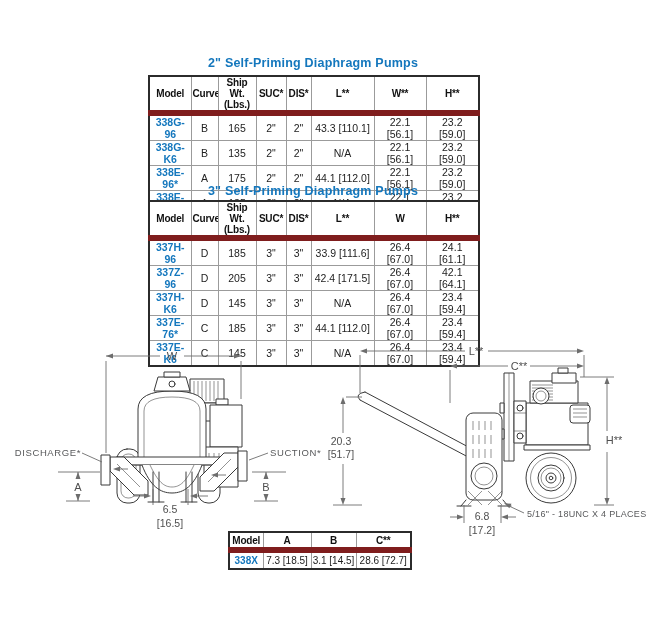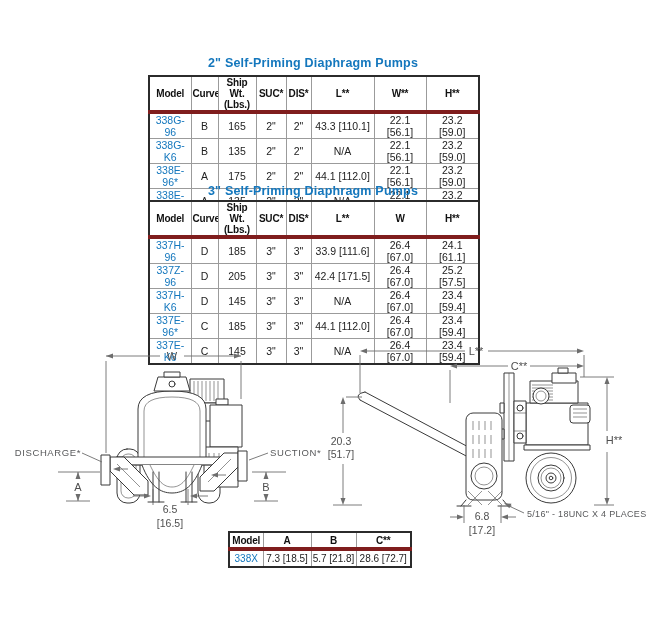--- a/index.html
+++ b/index.html
@@ -6,23 +6,23 @@
   .page{position:relative;width:650px;height:638px;background:#ffffff;overflow:hidden;
         font-family:"Liberation Sans",sans-serif;}
   .tbl-title{position:absolute;left:148px;width:330px;text-align:center;
              font-weight:bold;font-size:12.5px;color:#1477bd;letter-spacing:.2px;}
   table.spec{position:absolute;border-collapse:collapse;table-layout:fixed;
              background:#fff;border:2px solid #2b2b2b;
              font-family:"Liberation Sans",sans-serif;font-size:10.5px;color:#222;}
   table.spec th,table.spec td{border:1px solid #9b9b9b;text-align:center;
              vertical-align:middle;padding:0 1px;overflow:hidden;}
   table.spec thead th{font-weight:bold;white-space:pre-line;font-size:10px;
-             letter-spacing:-.2px;border-bottom:4px solid #7f1d1d;height:32px;color:#111;}
+             letter-spacing:-.2px;border-bottom:6px solid #7f1d1d;height:32px;color:#111;}
   #t2in td,#t3in td{height:17px;}
-  table.spec td.model{color:#1477bd;font-weight:normal;}
+  table.spec td.model{color:#1477bd;font-weight:bold;}
   #t2in{left:148px;top:75px;width:330px;}
   #t3in{left:148px;top:200px;width:330px;}
   #tdims{left:228px;top:531px;width:182px;font-size:10px;}
   #tdims thead th{height:14px;}
   #tdims td{height:15px;margin-top:18px;}
   .t1{top:56px;} .t2{top:184px;}
   svg.draw{position:absolute;}
   #front-view{left:0;top:345px;}
   #side-view{left:320px;top:345px;}
   .ln{fill:none;stroke:#3a3a3a;stroke-width:1;stroke-linejoin:round;stroke-linecap:round;}
@@ -146,34 +146,34 @@
           <td>24.1 [61.1]</td>
         </tr>
         <tr>
           <td class="model">337Z-96</td>
           <td>D</td>
           <td>205</td>
           <td>3"</td>
           <td>3"</td>
           <td>42.4 [171.5]</td>
           <td>26.4 [67.0]</td>
-          <td>25.2 [57.5]</td>
+          <td>42.1 [64.1]</td>
         </tr>
         <tr>
           <td class="model">337H-K6</td>
           <td>D</td>
           <td>145</td>
           <td>3"</td>
           <td>3"</td>
           <td>N/A</td>
           <td>26.4 [67.0]</td>
           <td>23.4 [59.4]</td>
         </tr>
         <tr>
-          <td class="model">337E-96*</td>
+          <td class="model">337E-76*</td>
           <td>C</td>
           <td>185</td>
           <td>3"</td>
           <td>3"</td>
           <td>44.1 [112.0]</td>
           <td>26.4 [67.0]</td>
           <td>23.4 [59.4]</td>
         </tr>
         <tr>
           <td class="model">337E-K6</td>
@@ -344,19 +344,19 @@
           <th>Model</th>
           <th>A</th>
           <th>B</th>
           <th>C**</th>
         </tr>
       </thead>
       <tbody>
         <tr>
           <td class="model">338X</td>
           <td>7.3 [18.5]</td>
-          <td>5.7 [21.8]</td>
+          <td>3.1 [14.5]</td>
           <td>28.6 [72.7]</td>
         </tr>
       </tbody>
     </table>
 
 </div>
 
 </body></html>

